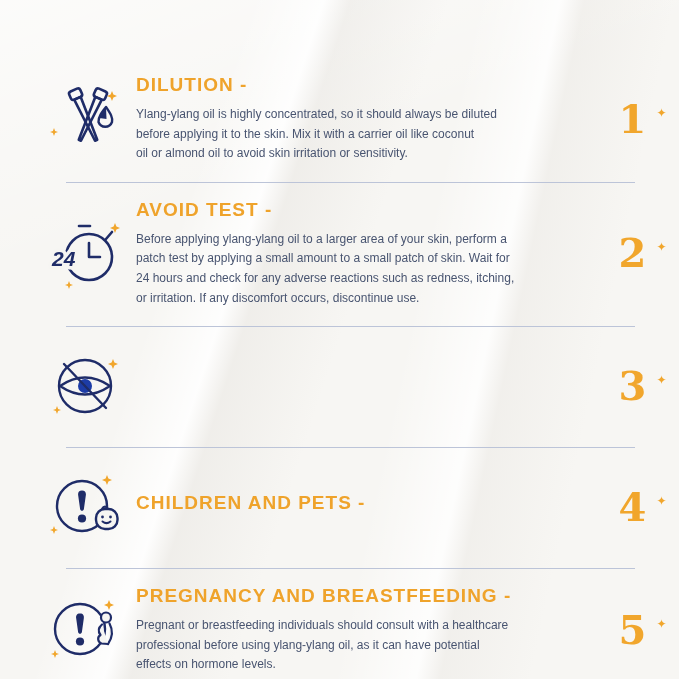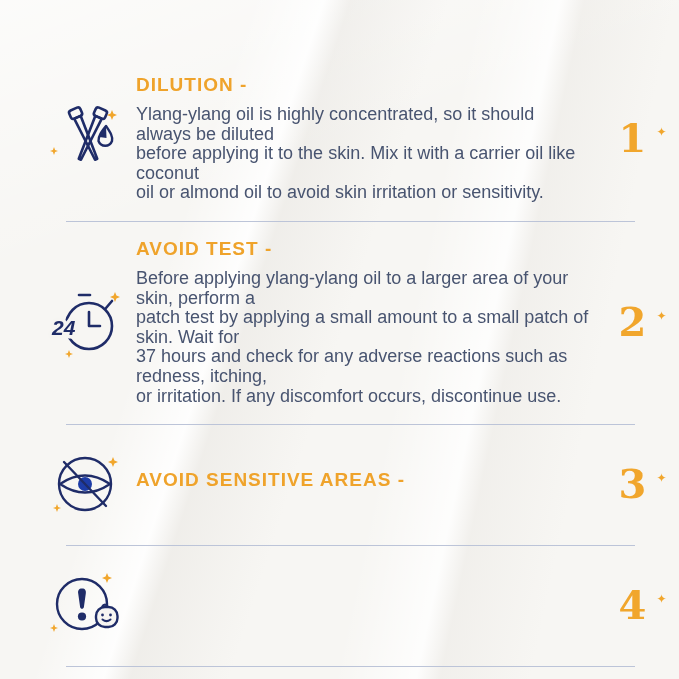--- a/index.html
+++ b/index.html
@@ -22,21 +22,21 @@
   .icon-col{flex:0 0 96px;display:flex;justify-content:center;}
   .text-col{flex:0 0 462px;box-sizing:border-box;padding-right:8px;}
   .num-col{flex:1;position:relative;display:flex;align-items:center;justify-content:center;}
   .title{
     margin:0 0 9px 0;
     font-size:19px;font-weight:700;letter-spacing:1px;
     color:var(--accent,#efa32b);
   }
   .body{
     margin:0;
-    font-size:18px;line-height:19.6px;letter-spacing:0px;
+    font-size:12px;line-height:19.6px;letter-spacing:0px;
     color:var(--text,#485470);
     white-space:pre-line;
   }
   .divider{border:none;border-top:1px solid var(--divider,#bcc4d8);margin:0 32px 0 26px;height:0;}
   .num{
     font-family:"DejaVu Serif","Liberation Serif",serif;
     font-weight:700;font-size:40px;line-height:1;
     color:var(--accent2,#f1a62c);
   }
   .num-sparkle{
@@ -87,42 +87,41 @@
     <polyline points="44,33 44,47 55,47"></polyline>
     <text x="7" y="56" font-family="Liberation Sans, sans-serif" font-size="21" font-weight="bold" font-style="italic" fill="#1F2C68" stroke="#f6f5f2" stroke-width="7" paint-order="stroke">24</text>
     <path d="M 70 13 L 71.4 16.6 L 75 18 L 71.4 19.4 L 70 23 L 68.6 19.4 L 65 18 L 68.6 16.6 Z" fill="#F1A62C" stroke="none"></path>
     <path d="M 24 71 L 25.1 73.9 L 28 75 L 25.1 76.1 L 24 79 L 22.9 76.1 L 20 75 L 22.9 73.9 Z" fill="#F1A62C" stroke="none"></path>
   </svg>
       </div>
     <div class="text-col">
       <h2 class="title">AVOID TEST -</h2>
       <p class="body">Before applying ylang-ylang oil to a larger area of your skin, perform a
 patch test by applying a small amount to a small patch of skin. Wait for
-37 hours and check for any adverse reactions such as redness, itching,
+24 hours and check for any adverse reactions such as redness, itching,
 or irritation. If any discomfort occurs, discontinue use.</p>
     </div>
     <div class="num-col">
       <span class="num">2</span>
       <span class="num-sparkle">✦</span>
     </div>
   </div>
 <div class="divider"></div>
   <div class="section">
     <div class="icon-col">
         <svg id="icon-no-eye-icon" class="icon-svg" width="86" height="86" viewBox="0 0 86 86" fill="none" stroke="#1F2C68" stroke-width="2.4" stroke-linecap="round" stroke-linejoin="round">
     <circle cx="40" cy="43" r="26"></circle>
     <path d="M 15 43 Q 40 26 65 43 Q 40 60 15 43 Z"></path>
     <circle cx="40" cy="43" r="7" fill="#1D3CA6" stroke="none"></circle>
     <line x1="19" y1="21" x2="61" y2="65"></line>
     <path d="M 68 16 L 69.4 19.6 L 73 21 L 69.4 22.4 L 68 26 L 66.6 22.4 L 63 21 L 66.6 19.6 Z" fill="#F1A62C" stroke="none"></path>
     <path d="M 12 63 L 13.1 65.9 L 16 67 L 13.1 68.1 L 12 71 L 10.9 68.1 L 8 67 L 10.9 65.9 Z" fill="#F1A62C" stroke="none"></path>
   </svg>
       </div>
     <div class="text-col">
-      <h2 class="title">AVOID SENSITIVE AREAS -</h2>
     </div>
     <div class="num-col">
       <span class="num">3</span>
       <span class="num-sparkle">✦</span>
     </div>
   </div>
 <div class="divider"></div>
   <div class="section">
     <div class="icon-col">
         <svg id="icon-child-warning-icon" class="icon-svg" width="86" height="86" viewBox="0 0 86 86" fill="none" stroke="#1F2C68" stroke-width="2.4" stroke-linecap="round" stroke-linejoin="round">
@@ -132,38 +131,45 @@
     <rect x="51" y="45" width="21.5" height="20" rx="9" fill="#f6f5f2"></rect>
     <path d="M 57.5 44.5 C 58.5 42 61.5 42 62.5 44.5" fill="none"></path>
     <circle cx="57.5" cy="53" r="1.4" fill="#1F2C68" stroke="none"></circle>
     <circle cx="65.5" cy="53" r="1.4" fill="#1F2C68" stroke="none"></circle>
     <path d="M 57.5 57.5 Q 61.5 60.8 65.5 57.5" fill="none" stroke-width="2"></path>
     <path d="M 62 11 L 63.4 14.6 L 67 16 L 63.4 17.4 L 62 21 L 60.6 17.4 L 57 16 L 60.6 14.6 Z" fill="#F1A62C" stroke="none"></path>
     <path d="M 9 62 L 10.1 64.9 L 13 66 L 10.1 67.1 L 9 70 L 7.9 67.1 L 5 66 L 7.9 64.9 Z" fill="#F1A62C" stroke="none"></path>
   </svg>
       </div>
     <div class="text-col">
+      <h2 class="title">CHILDREN AND PETS -</h2>
     </div>
     <div class="num-col">
       <span class="num">4</span>
       <span class="num-sparkle">✦</span>
     </div>
   </div>
 <div class="divider"></div>
   <div class="section">
     <div class="icon-col">
         <svg id="icon-pregnancy-warning-icon" class="icon-svg" width="86" height="86" viewBox="0 0 86 86" fill="none" stroke="#1F2C68" stroke-width="2.4" stroke-linecap="round" stroke-linejoin="round">
     <circle cx="35" cy="42" r="25"></circle>
     <path d="M 35 26.5 C 38.2 26.5 39.3 28.6 38.8 31.6 L 36.9 45 C 36.6 47.4 33.4 47.4 33.1 45 L 31.2 31.6 C 30.7 28.6 31.8 26.5 35 26.5 Z" fill="#1F2C68" stroke="none"></path>
     <circle cx="35" cy="54.5" r="4.1" fill="#1F2C68" stroke="none"></circle>
     <circle cx="61" cy="30.5" r="5" fill="#f6f5f2" stroke-width="2.2"></circle>
     <path d="M 64.5 36.5 C 68 43 67.5 50.5 63 57" fill="#f6f5f2" stroke-width="2.2"></path>
     <path d="M 57 37.5 C 53.5 40.5 53 44.5 55.5 48 C 52 50 52.5 55 56.5 56.5 L 63 57" fill="#f6f5f2" stroke-width="2.2"></path>
     <path d="M 64 13 L 65.4 16.6 L 69 18 L 65.4 19.4 L 64 23 L 62.6 19.4 L 59 18 L 62.6 16.6 Z" fill="#F1A62C" stroke="none"></path>
     <path d="M 10 63 L 11.1 65.9 L 14 67 L 11.1 68.1 L 10 71 L 8.9 68.1 L 6 67 L 8.9 65.9 Z" fill="#F1A62C" stroke="none"></path>
   </svg>
       </div>
+    <div class="text-col">
+      <h2 class="title">PREGNANCY AND BREASTFEEDING -</h2>
+      <p class="body">Pregnant or breastfeeding individuals should consult with a healthcare
+professional before using ylang-ylang oil, as it can have potential
+effects on hormone levels.</p>
+    </div>
     <div class="num-col">
       <span class="num">5</span>
       <span class="num-sparkle">✦</span>
     </div>
   </div>
 </div>
 
 </body></html>

